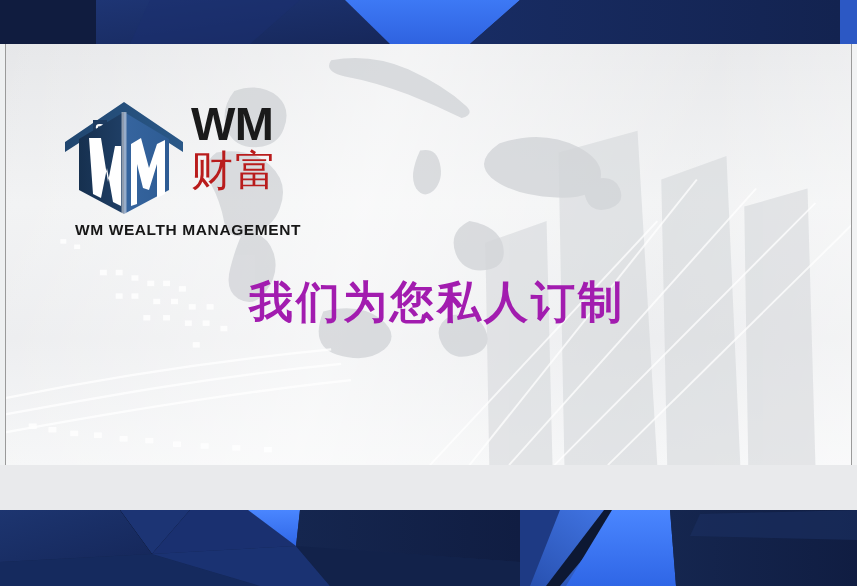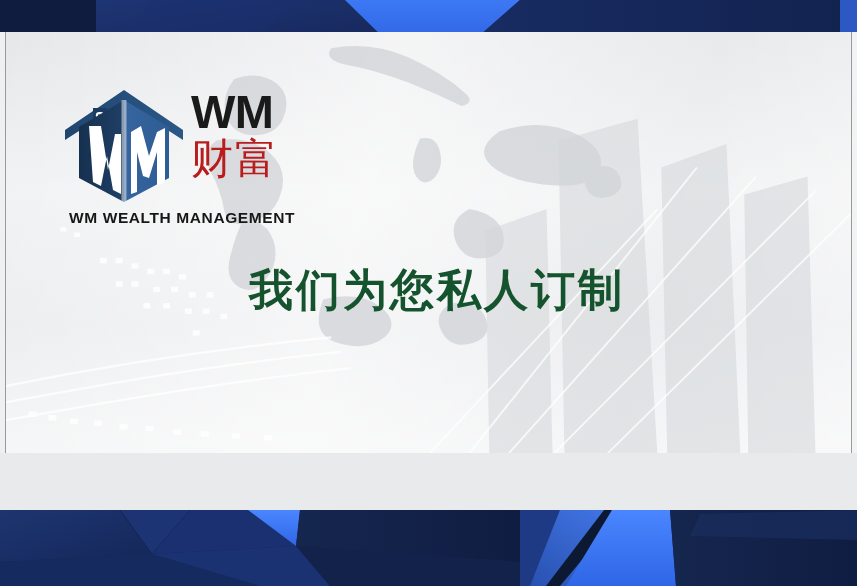--- a/index.html
+++ b/index.html
@@ -29,21 +29,21 @@
   }
   .band svg { display: block; width: 857px; height: 100%; }
 
   .band-top    { top: 0;     height: 44px; }
   .band-bottom { bottom: 0;  height: 76px; }
 
   
   .stage {
     position: absolute;
     left: 0;
-    top: 32px;
+    top: 44px;
     width: 857px;
     height: 421px;
     overflow: hidden;
     background: #eceded;
     border-left: 5px solid #eef0f1;
     border-right: 5px solid #f2f3f4;
     box-sizing: border-box;
   }
   .stage::after {
     
@@ -105,38 +105,38 @@
   .logo-cn {
     font-size: 42px;
     font-weight: 400;
     letter-spacing: 2px;
     color: #b91c1c;
     line-height: 1.05;
     margin-top: 2px;
   }
   .logo-tagline {
     margin-top: 5px;
-    margin-left: 6px;
+    margin-left: 12px;
     font-size: 15.5px;
     font-weight: 700;
     letter-spacing: 0.6px;
     color: #171717;
     white-space: nowrap;
   }
 
   
   .headline {
     position: absolute;
     left: 0;
     right: 0;
     top: 228px;
     text-align: center;
   }
   .headline-cn {
-    color: #14532d;
+    color: #a21caf;
     font-size: 44px;
     font-weight: 700;
     letter-spacing: 3px;
     line-height: 1.37;
     white-space: nowrap;
     margin-left: 17px;
   }
   .headline-en {
     margin-top: 12px;
     color: #15315e;

